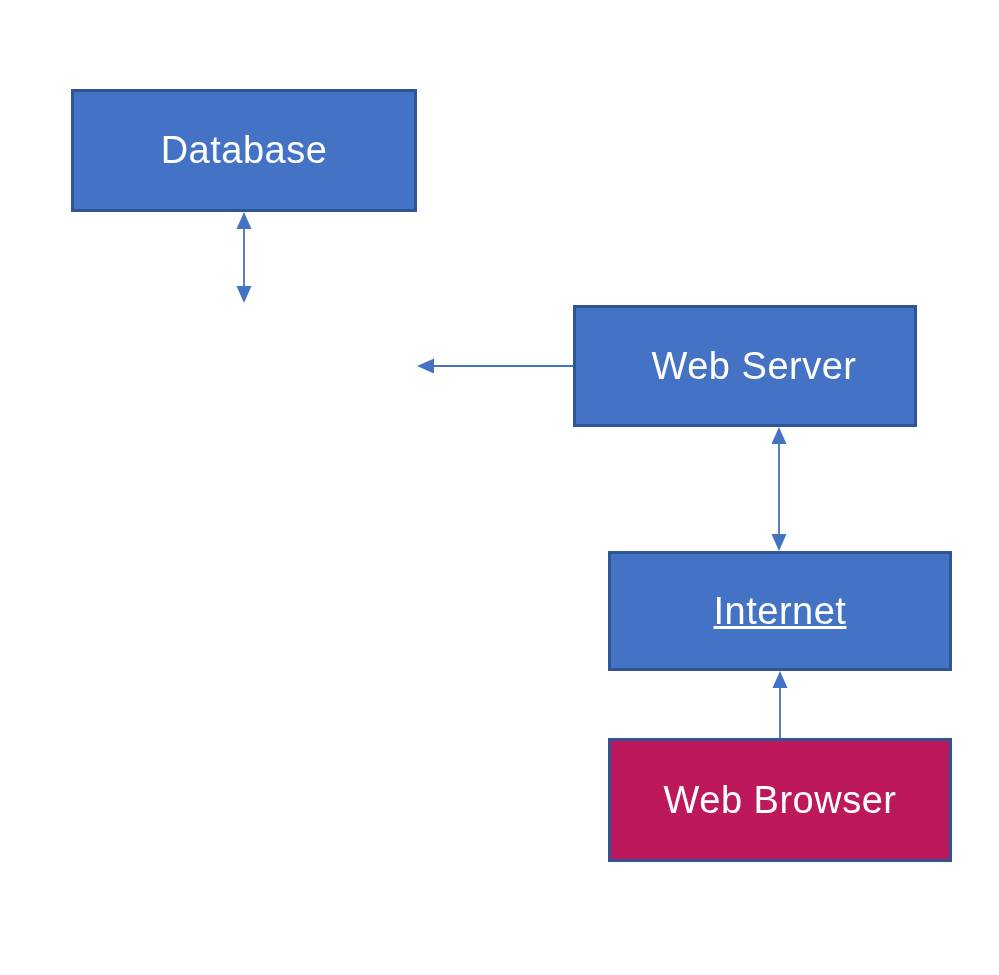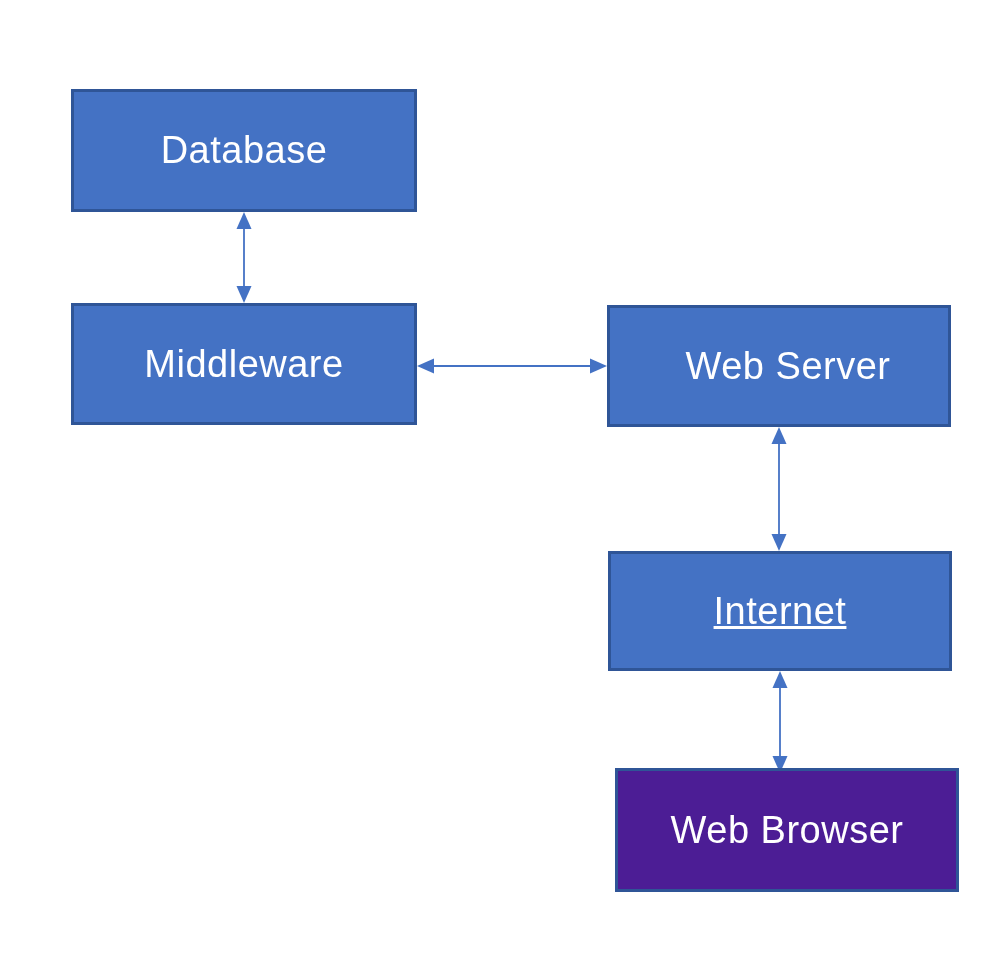--- a/index.html
+++ b/index.html
@@ -61,25 +61,22 @@
       <g>
         <line x1="780" y1="686" x2="780" y2="758" stroke="#4472C4" stroke-width="1.8"></line>
         <polygon points="780,671 772.5,688 787.5,688" fill="#4472C4"></polygon>
         <polygon points="780,773 772.5,756 787.5,756" fill="#4472C4"></polygon>
       </g>
     </svg>
 
   <div class="node" style="left: 71px; top: 89px; width: 346px; height: 123px; background: rgb(68, 114, 196); border-color: rgb(47, 85, 151); color: rgb(255, 255, 255);">
     <span class="node-label">Database</span>
   </div>
-  <div class="node" style="left: 71px; top: 303px; width: 346px; height: 122px; background: rgb(68, 114, 196); border-color: rgb(47, 85, 151); color: rgb(255, 255, 255);">
-    <span class="node-label">Middleware</span>
-  </div>
-  <div class="node" style="left: 607px; top: 305px; width: 344px; height: 122px; background: rgb(68, 114, 196); border-color: rgb(47, 85, 151); color: rgb(255, 255, 255); padding-left: 18px;">
+  <div class="node" style="left: 573px; top: 305px; width: 344px; height: 122px; background: rgb(68, 114, 196); border-color: rgb(47, 85, 151); color: rgb(255, 255, 255); padding-left: 18px;">
     <span class="node-label">Web Server</span>
   </div>
   <div class="node" style="left: 608px; top: 551px; width: 344px; height: 120px; background: rgb(68, 114, 196); border-color: rgb(47, 85, 151); color: rgb(255, 255, 255); text-decoration: underline;">
     <span class="node-label">Internet</span>
   </div>
-  <div class="node" style="left: 608px; top: 768px; width: 344px; height: 124px; background: #4c1d95; border-color: rgb(47, 85, 151); color: rgb(255, 255, 255); margin-left: 7px;">
+  <div class="node" style="left: 608px; top: 738px; width: 344px; height: 124px; background: #be185d; border-color: rgb(47, 85, 151); color: rgb(255, 255, 255);">
     <span class="node-label">Web Browser</span>
   </div>
 </div>
 
 </body></html>

